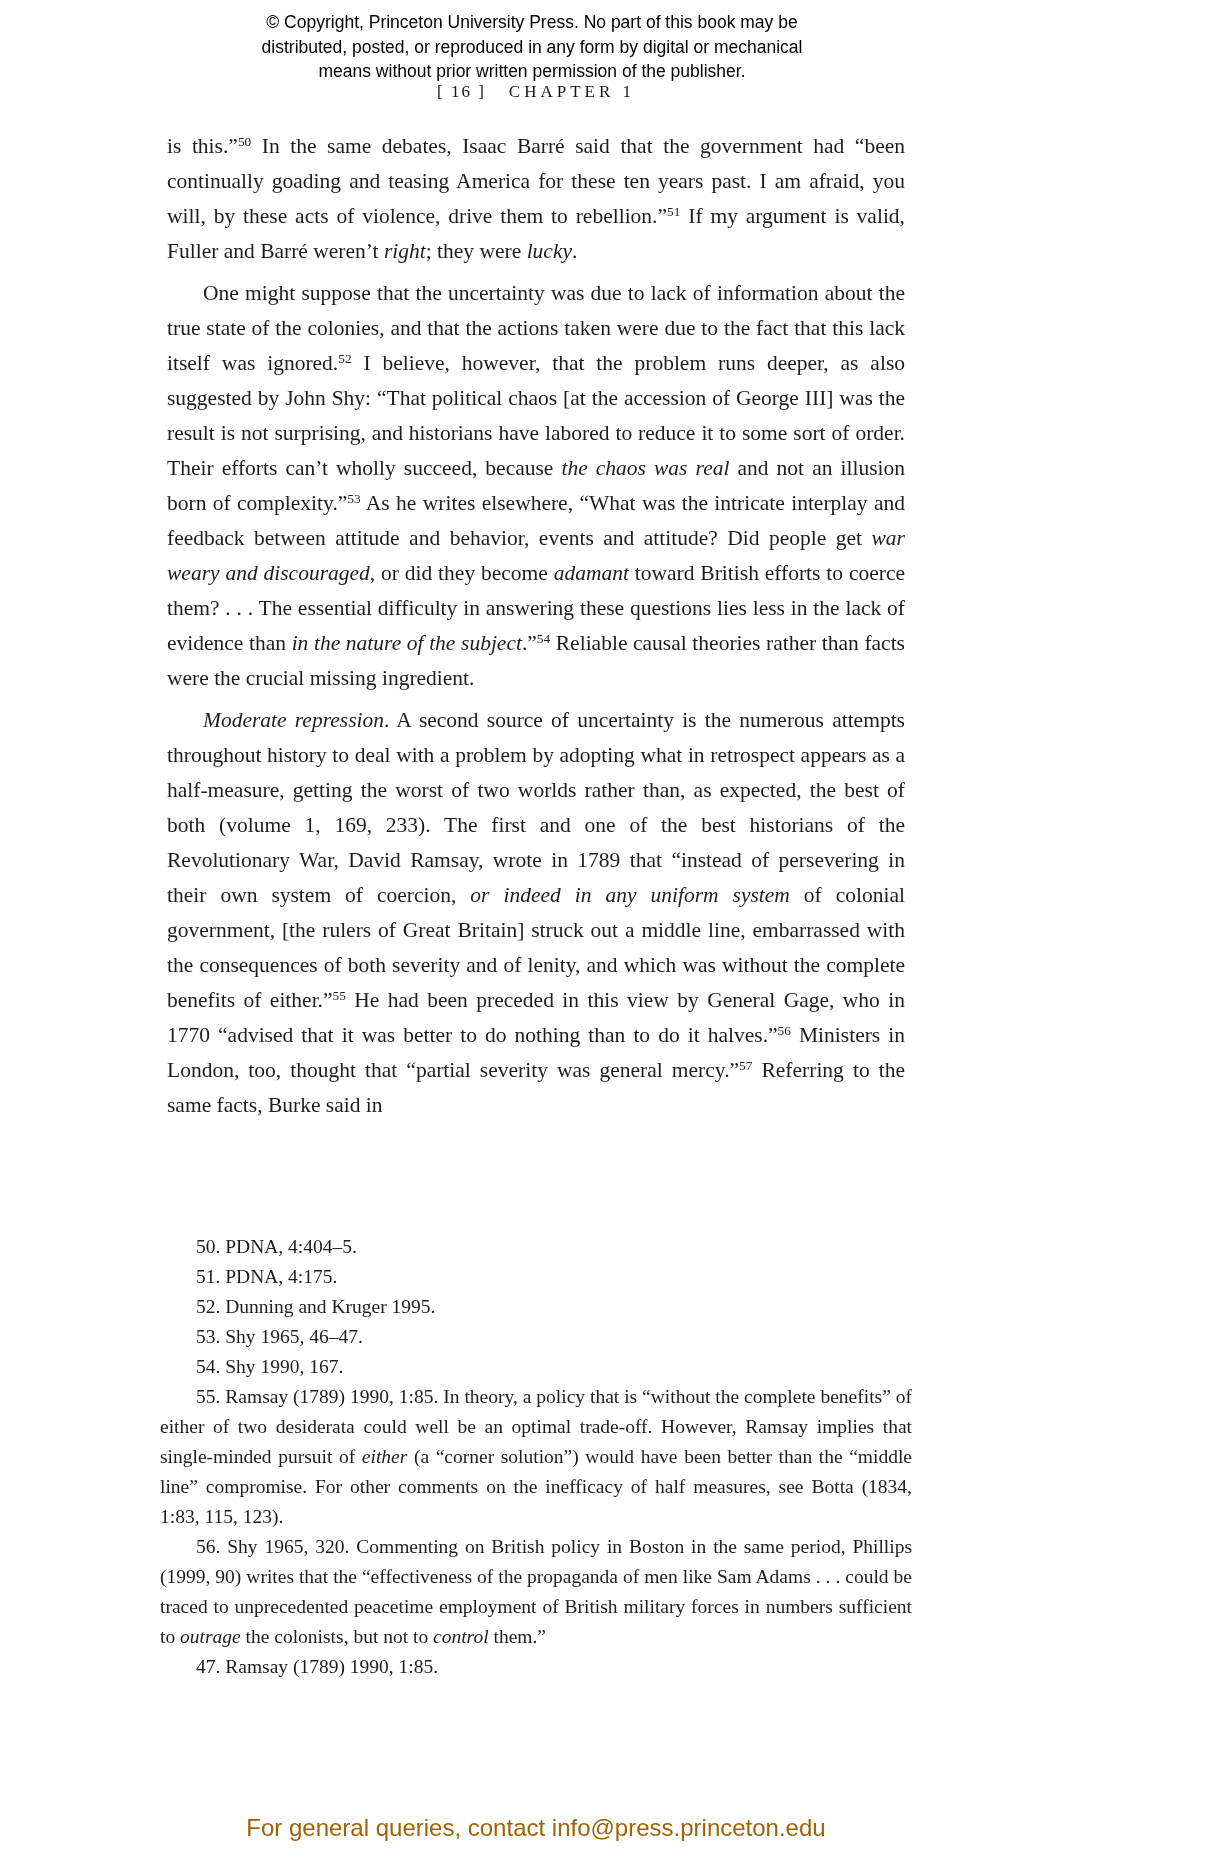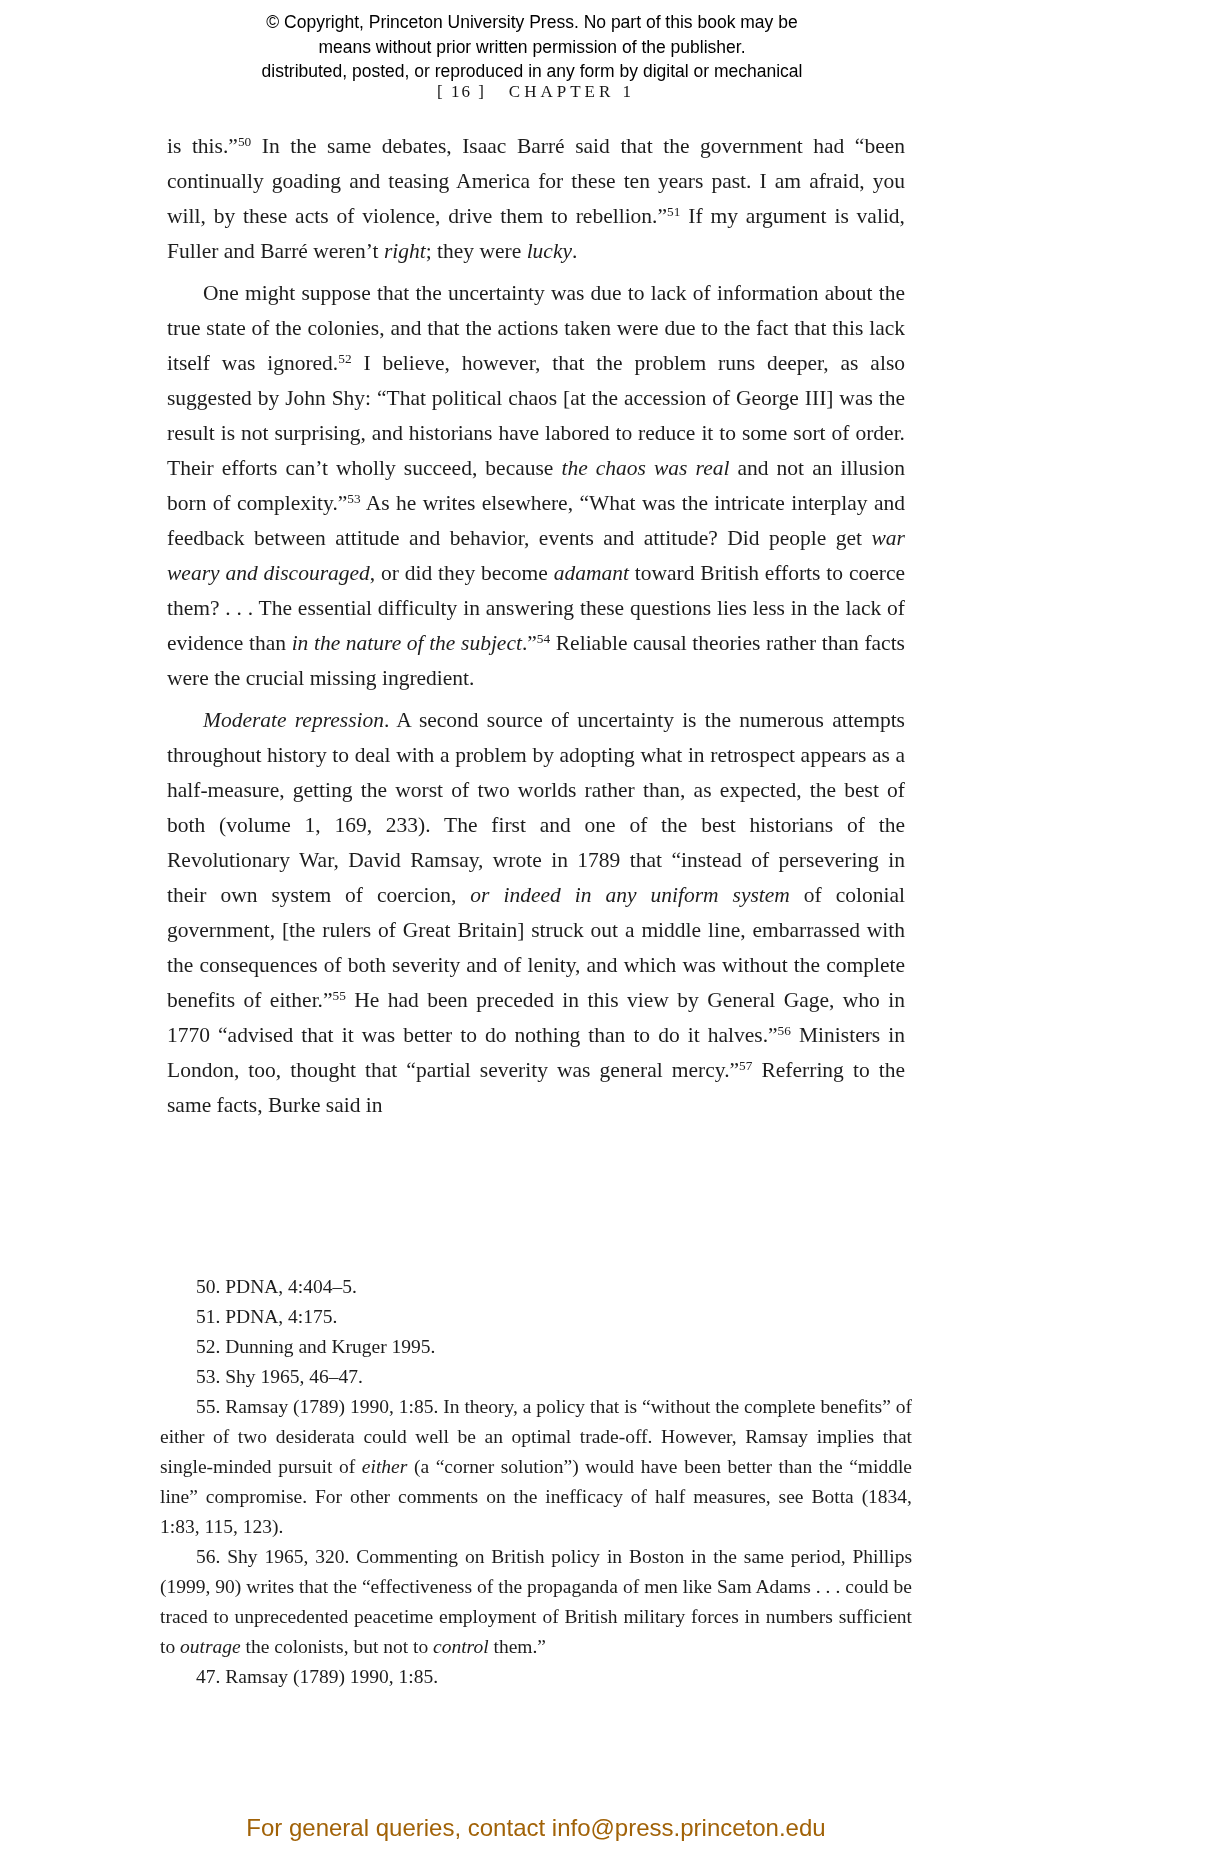--- a/index.html
+++ b/index.html
@@ -31,59 +31,60 @@
     position:absolute;left:160px;top:122px;width:752px;
     font-family:"Liberation Serif",serif;
     font-size:21.5px;line-height:35px;
     text-align:justify;color:#1d1d1d;
   }
   .bodytext p{margin:7px;}
   .bodytext p.indent{text-indent:36px;}
   sup{font-size:0.62em;line-height:0;vertical-align:baseline;position:relative;top:-0.5em;}
   
   .footnotes{
-    position:absolute;left:160px;top:1272px;width:752px;
+    position:absolute;left:160px;top:1232px;width:752px;
     font-family:"Liberation Serif",serif;
     font-size:19.5px;line-height:30px;
     text-align:justify;color:#1d1d1d;
   }
   .footnotes p{margin:0;text-indent:36px;}
   
   .footer{
     position:absolute;left:160px;top:1814px;width:752px;
     font-family:"Liberation Sans",sans-serif;
     font-size:24px;color:#a16207;text-align:center;
   }
 </style>
 </head>
 <body>
 
 <div class="page">
 
   <div class="copyright">
     <div>© Copyright, Princeton University Press. No part of this book may be</div>
+    <div>distributed, posted, or reproduced in any form by digital or mechanical</div>
     <div>means without prior written permission of the publisher.</div>
-    <div>distributed, posted, or reproduced in any form by digital or mechanical</div>
   </div>
 
   <div class="pagehead">
     <span class="folio">[ 16 ]</span><span class="chapter">CHAPTER 1</span>
   </div>
 
   <div class="bodytext">
       <p>is this.”<sup>50</sup> In the same debates, Isaac Barré said that the government had “been continually goading and teasing America for these ten years past. I am afraid, you will, by these acts of violence, drive them to rebellion.”<sup>51</sup> If my argument is valid, Fuller and Barré weren’t <i>right</i>; they were <i>lucky</i>.</p>
       <p class="indent">One might suppose that the uncertainty was due to lack of information about the true state of the colonies, and that the actions taken were due to the fact that this lack itself was ignored.<sup>52</sup> I believe, however, that the problem runs deeper, as also suggested by John Shy: “That political chaos [at the accession of George III] was the result is not surprising, and historians have labored to reduce it to some sort of order. Their efforts can’t wholly succeed, because <i>the chaos was real</i> and not an illusion born of complexity.”<sup>53</sup> As he writes elsewhere, “What was the intricate interplay and feedback between attitude and behavior, events and attitude? Did people get <i>war weary and discouraged</i>, or did they become <i>adamant</i> toward British efforts to coerce them? . . . The essential difficulty in answering these questions lies less in the lack of evidence than <i>in the nature of the subject</i>.”<sup>54</sup> Reliable causal theories rather than facts were the crucial missing ingredient.</p>
       <p class="indent"><i>Moderate repression</i>. A second source of uncertainty is the numerous attempts throughout history to deal with a problem by adopting what in retrospect appears as a half-measure, getting the worst of two worlds rather than, as expected, the best of both (volume 1, 169, 233). The first and one of the best historians of the Revolutionary War, David Ramsay, wrote in 1789 that “instead of persevering in their own system of coercion, <i>or indeed in any uniform system</i> of colonial government, [the rulers of Great Britain] struck out a middle line, embarrassed with the consequences of both severity and of lenity, and which was without the complete benefits of either.”<sup>55</sup> He had been preceded in this view by General Gage, who in 1770 “advised that it was better to do nothing than to do it halves.”<sup>56</sup> Ministers in London, too, thought that “partial severity was general mercy.”<sup>57</sup> Referring to the same facts, Burke said in</p>
     </div>
 
   <div class="footnotes">
       <p>50. PDNA, 4:404–5.</p>
       <p>51. PDNA, 4:175.</p>
       <p>52. Dunning and Kruger 1995.</p>
       <p>53. Shy 1965, 46–47.</p>
+      <p>54. Shy 1990, 167.</p>
       <p>55. Ramsay (1789) 1990, 1:85. In theory, a policy that is “without the complete benefits” of either of two desiderata could well be an optimal trade-off. However, Ramsay implies that single-minded pursuit of <i>either</i> (a “corner solution”) would have been better than the “middle line” compromise. For other comments on the inefficacy of half measures, see Botta (1834, 1:83, 115, 123).</p>
       <p>56. Shy 1965, 320. Commenting on British policy in Boston in the same period, Phillips (1999, 90) writes that the “effectiveness of the propaganda of men like Sam Adams . . . could be traced to unprecedented peacetime employment of British military forces in numbers sufficient to <i>outrage</i> the colonists, but not to <i>control</i> them.”</p>
       <p>47. Ramsay (1789) 1990, 1:85.</p>
     </div>
 
   <div class="footer">For general queries, contact info@press.princeton.edu</div>
 
 </div>
 
 </body></html>

